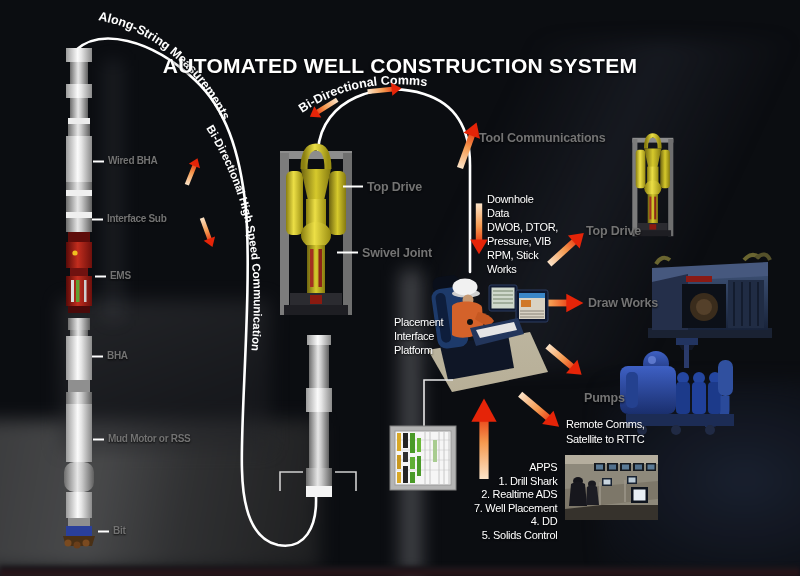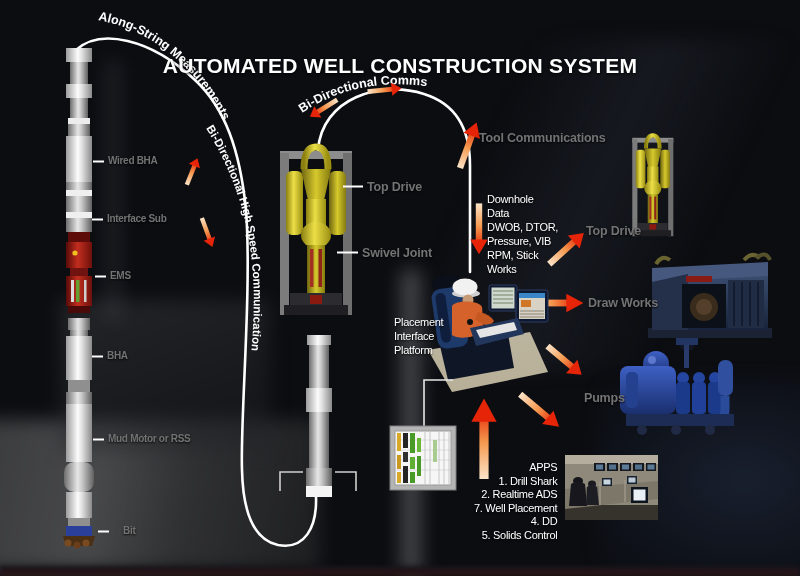--- a/index.html
+++ b/index.html
@@ -373,21 +373,21 @@
     </g>
   </svg>
 
   <div id="title">AUTOMATED WELL CONSTRUCTION SYSTEM</div>
 
   <div class="label small" style="left:108px;top:155px">Wired BHA</div>
   <div class="label small" style="left:107px;top:213px">Interface Sub</div>
   <div class="label small" style="left:110px;top:270px">EMS</div>
   <div class="label small" style="left:107px;top:350px">BHA</div>
   <div class="label small" style="left:108px;top:433px">Mud Motor or RSS</div>
-  <div class="label small" style="left:123px;top:525px">Bit</div>
+  <div class="label small" style="left:113px;top:525px">Bit</div>
 
   <div class="label" style="left:367px;top:180px">Top Drive</div>
   <div class="label" style="left:362px;top:246px">Swivel Joint</div>
 
   <div class="label" style="left:479px;top:131px">Tool Communications</div>
 
   <div class="block" style="left:487px;top:192px">
     <div>Downhole</div>
     <div>Data</div>
     <div>DWOB, DTOR,</div>
@@ -409,14 +409,18 @@
     <div>2. Realtime ADS</div>
     <div>7. Well Placement</div>
     <div>4. DD</div>
     <div>5. Solids Control</div>
   </div>
 
   <div class="label" style="left:586px;top:224px">Top Drive</div>
   <div class="label" style="left:588px;top:296px">Draw Works</div>
   <div class="label" style="left:584px;top:391px">Pumps</div>
 
+  <div class="block" id="remote-block" style="left:566px;top:417px">
+    <div>Remote Comms,</div>
+    <div>Satellite to RTTC</div>
+  </div>
 
 </div>
 
 </body></html>

